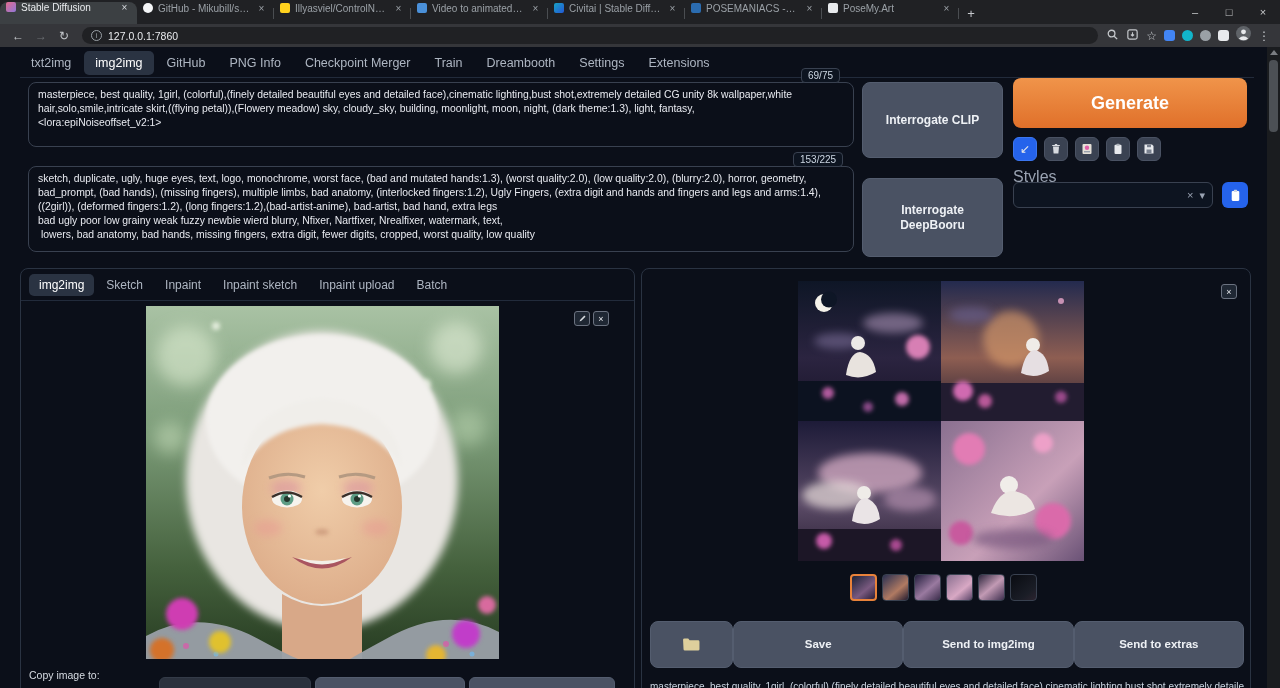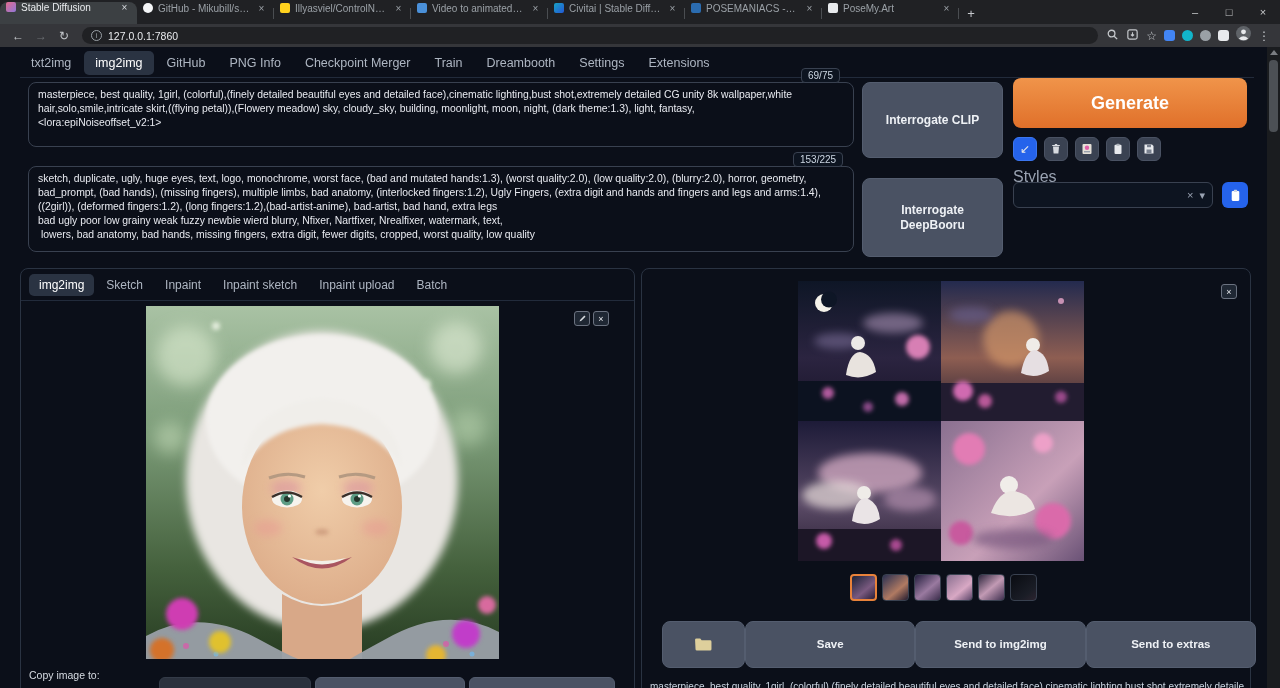--- a/index.html
+++ b/index.html
@@ -91,21 +91,21 @@
   .thumbs{position:absolute;left:208px;top:305px;display:flex;gap:5px;}
   .thumb{width:27px;height:27px;border-radius:4px;border:1px solid #394150;cursor:pointer;}
   .thumb.selected{border:2px solid #e8823a;}
   .t1{background:linear-gradient(140deg,#1a2236,#7a5a80 60%,#2a1f38);}
   .t2{background:linear-gradient(140deg,#2a3052,#b07a62 60%,#241c30);}
   .t3{background:linear-gradient(140deg,#241f3e,#9a7aa0 55%,#3a2c4a);}
   .t4{background:linear-gradient(140deg,#8a7090,#d8a8c4 60%,#5a4468);}
   .t5{background:linear-gradient(140deg,#30283f,#c29ab4 50%,#403050);}
   .t6{background:linear-gradient(140deg,#0a0c12,#1a1d26 70%,#2c2430);}
 
-  .gallery-buttons{position:absolute;left:8px;top:352px;width:594px;height:47px;display:flex;gap:0;margin-left:12px;}
+  .gallery-buttons{position:absolute;left:8px;top:352px;width:594px;height:47px;display:flex;gap:0;}
   .gbtn{flex:1;background:#4a5263;border:1px solid #545d6f;border-radius:8px;color:#eef1f5;font-size:11.5px;font-weight:600;display:flex;align-items:center;justify-content:center;text-align:center;line-height:1.3;cursor:pointer;padding:3px 10px;}
   .gbtn.folder{flex:none;width:83px;}
   .info-text{position:absolute;left:8px;top:412px;width:594px;font-size:10px;color:#cbd5e1;white-space:nowrap;overflow:hidden;}
 
   .scrollbar{position:absolute;right:0;top:47px;width:13px;height:641px;background:#1a1c1f;cursor:pointer;}
   .scroll-up{position:absolute;top:3px;left:3px;width:0;height:0;border-left:4px solid transparent;border-right:4px solid transparent;border-bottom:5px solid #7a7d82;}
   .scroll-thumb{position:absolute;right:2px;top:13px;width:9px;height:72px;background:#4c5055;border-radius:4px;}
 </style>
 </head>
 <body>

